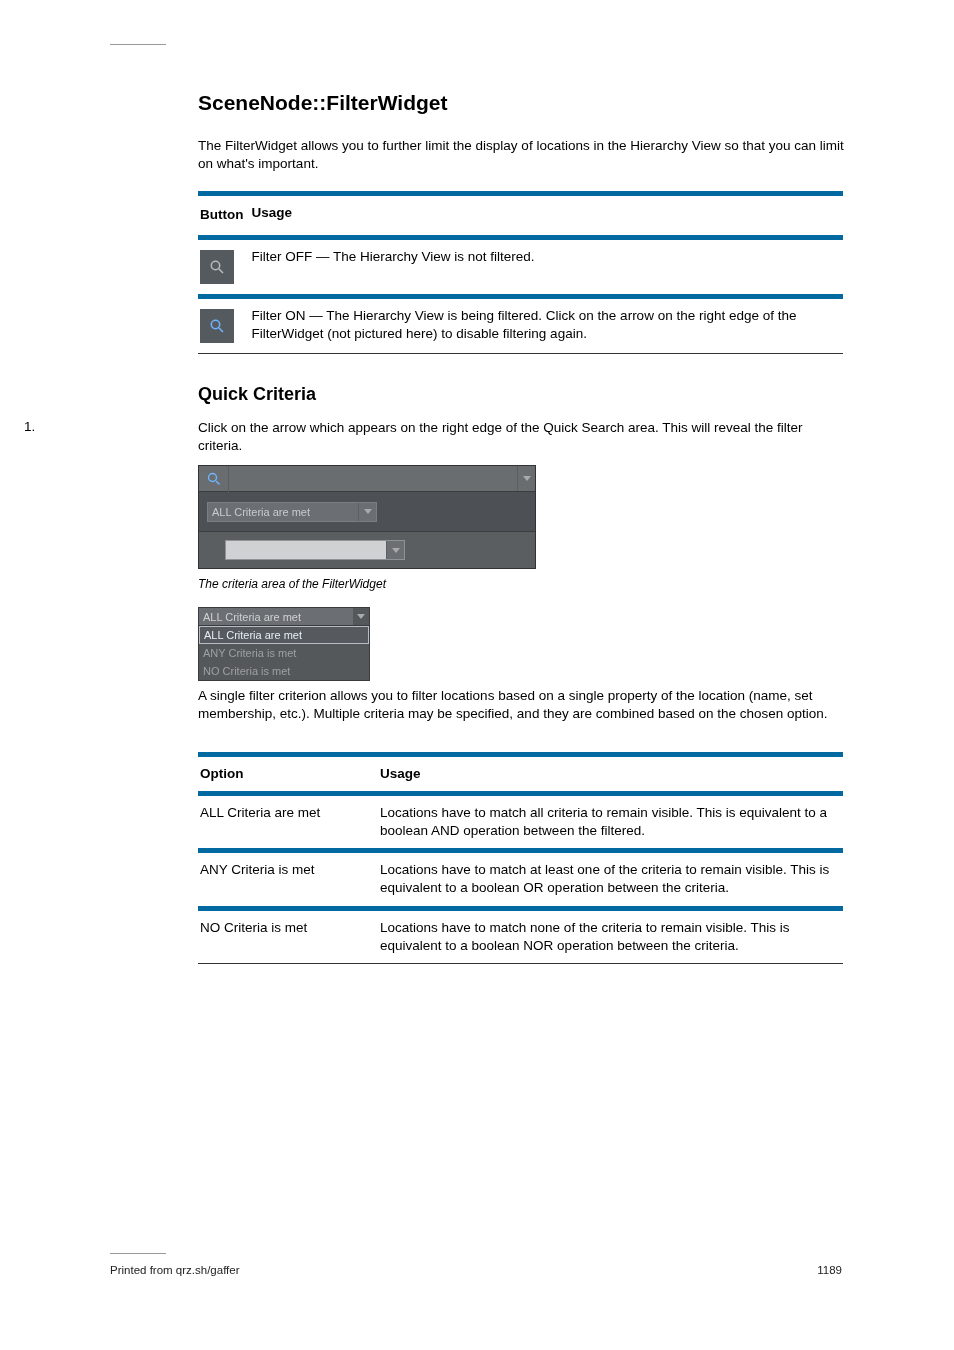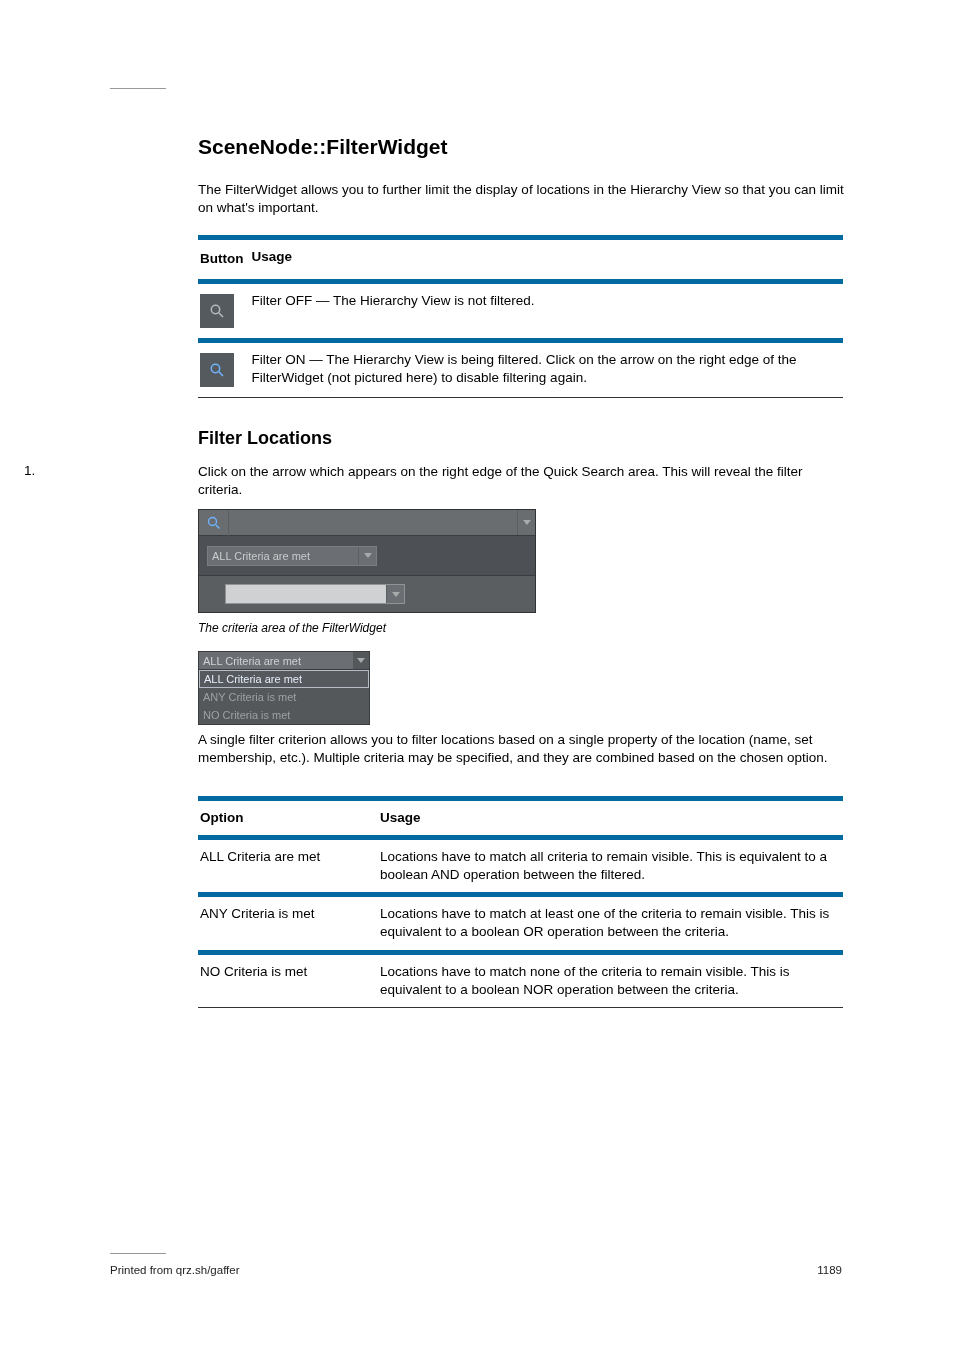--- a/index.html
+++ b/index.html
@@ -5,21 +5,21 @@
   * { box-sizing: border-box; margin: 0; padding: 0; }
   body {
     width: 954px;
     height: 1350px;
     background: #ffffff;
     font-family: Arial, Helvetica, sans-serif;
     color: #000;
     position: relative;
   }
   .page {
-    padding: 88px 110px 0 110px;
+    padding: 44px 110px 0 110px;
   }
   .toprule {
     border-top: 1px solid #999;
     width: 56px;
     margin-bottom: 46px;
   }
   .header-block { margin-left: 88px; }
   h1 {
     font-size: 21px;
     font-weight: bold;
@@ -216,21 +216,21 @@
             </svg>
           </div>
         </td>
         <td>Filter ON — The Hierarchy View is being filtered. Click on the arrow on the right edge of the FilterWidget (not pictured here) to disable filtering again.</td>
       </tr>
     </tbody>
       </table>
 
     <div style="height:30px"></div>
 
-    <h1 style="font-size:18px; margin-bottom:14px;">Filter Locations</h1>
+    <h1 style="font-size:18px; margin-bottom:14px;">Quick Criteria</h1>
 
     <span class="leftnum" style="margin-left:-88px;">1.</span>
     <p class="intro" style="margin-bottom:10px;">Click on the arrow which appears on the right edge of the Quick Search area. This will reveal the filter criteria.</p>
 
     <div class="panel">
       <div class="panel-row1">
         <div class="magbox">
           <svg class="mag" viewBox="0 0 16 16">
             <circle cx="6.5" cy="6.5" r="4" stroke="#6fb4ff" stroke-width="1.4" fill="none"></circle>
             <line x1="10" y1="10" x2="13.5" y2="13.5" stroke="#6fb4ff" stroke-width="1.5"></line>

